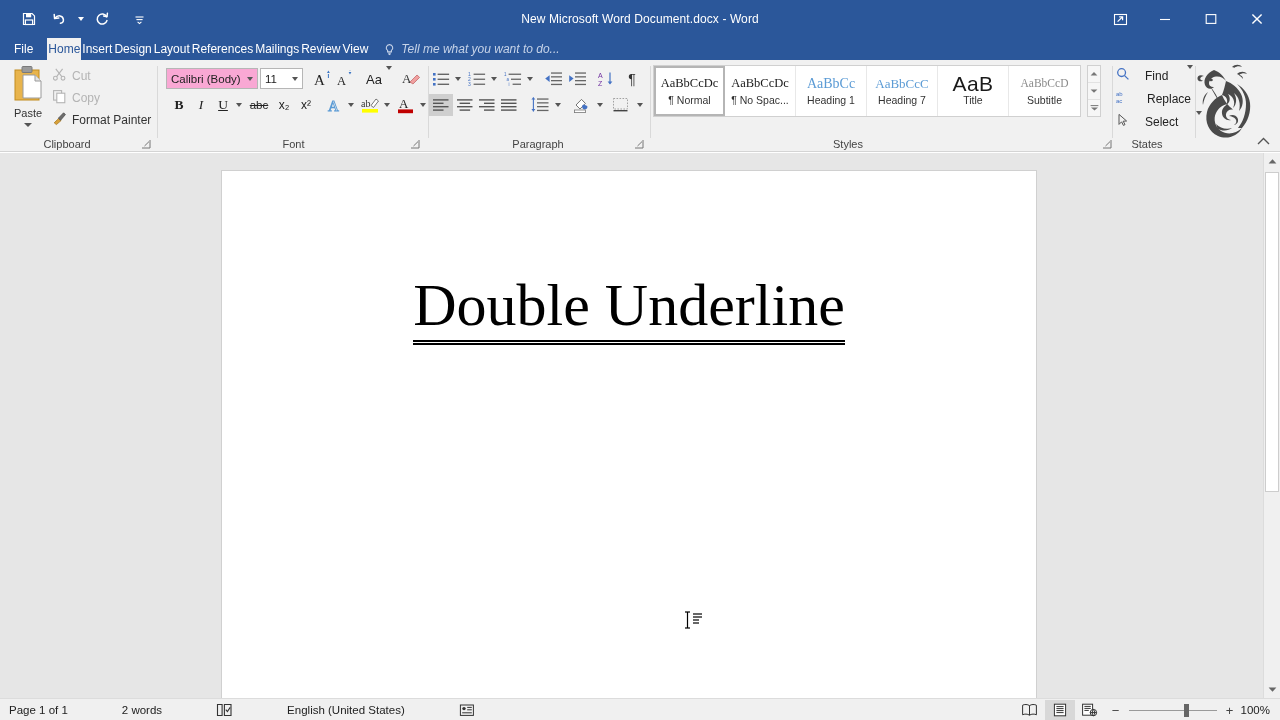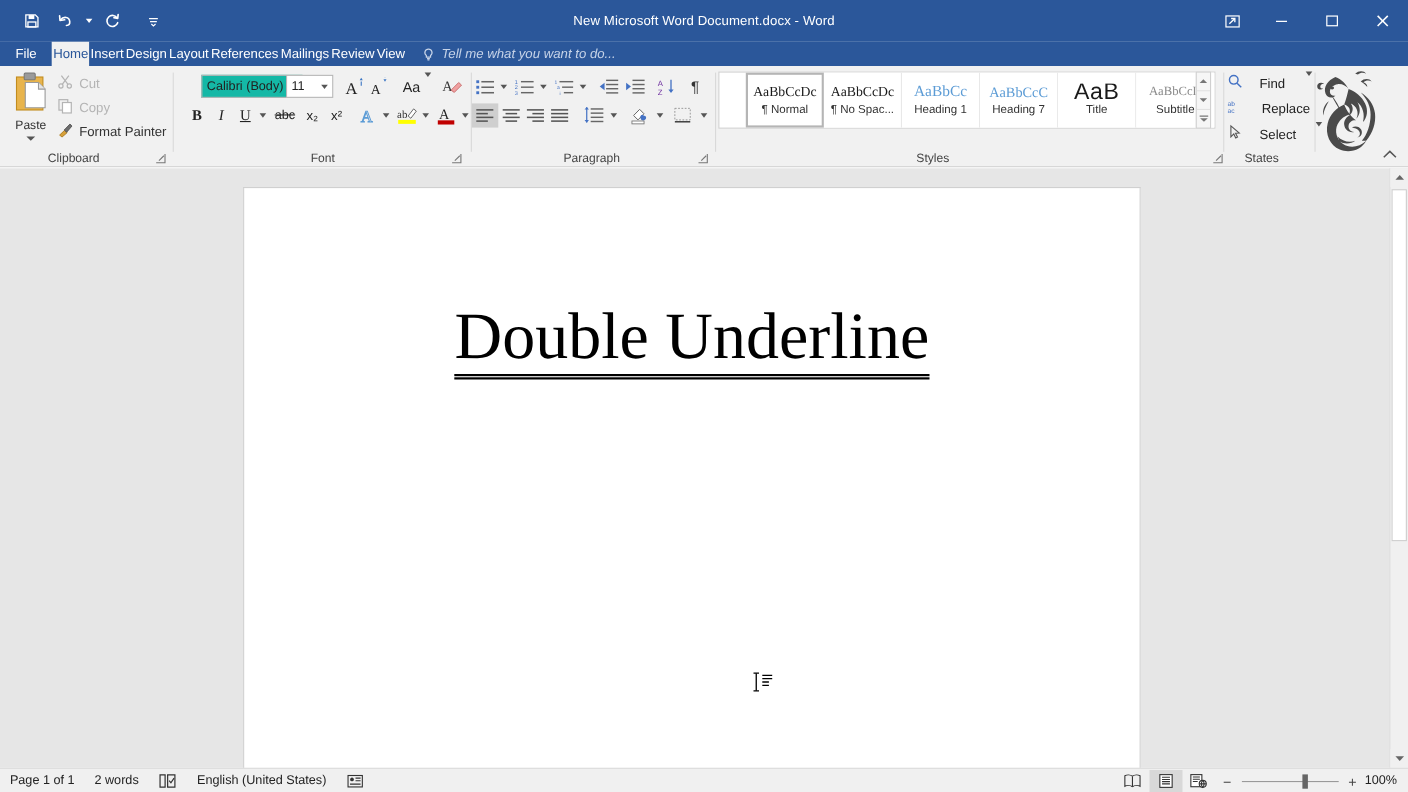--- a/index.html
+++ b/index.html
@@ -115,23 +115,23 @@
     border-top: 4px solid #555;
   }
   .cb-item {
     position: absolute; left: 52px; display: flex; align-items: center;
     gap: 5px; font-size: 12px; color: #b4b4b4; height: 20px;
   }
   .cb-item.enabled { color: #333; }
 
   
   .fontname {
-    position: absolute; left: 17px; top: 8px;
+    position: absolute; left: 0px; top: 8px;
     width: 92px; height: 21px;
-    border: 1px solid #b6b6b6; background: #14b8a6;
+    border: 1px solid #b6b6b6; background: #f9a8d4;
     display: flex; align-items: center;
     font-size: 11.5px; color: #222; padding-left: 4px;
   }
   .combo-caret {
     margin-left: auto; width: 14px; height: 19px;
     display: flex; align-items: center; justify-content: center;
   }
   .fontsize {
     position: absolute; left: 94px; top: 8px;
     width: 43px; height: 21px;
@@ -143,21 +143,21 @@
     position: absolute;
     display: flex; align-items: center; justify-content: center;
     height: 22px;
   }
   .ic-lbl { font-size: 13px; color: #222; }
 
   
   .styles-box {
     position: absolute; left: 0; top: 5px;
     height: 52px; display: flex; align-items: stretch;
-    background: #fff; border: 1px solid #d0d0d0; padding-left: 24px;
+    background: #fff; border: 1px solid #d0d0d0;
   }
   .style-item {
     width: 71px; height: 50px;
     display: flex; flex-direction: column;
     align-items: center; justify-content: center;
     border-right: 1px solid #e8e8e8;
     background: #fff;
   }
   .style-item:last-child { border-right: none; }
   .style-item.selected { border: 2px solid #b5b5b5; }
@@ -255,21 +255,21 @@
     position: absolute; left: 1px; top: 19px;
     width: 14px; height: 320px;
     background: #ffffff; border: 1px solid #cdcdcd;
   }
 
   
   .statusbar {
     position: absolute; bottom: 0; left: 0;
     width: 1280px; height: 22px;
     background: #f0f0f0; border-top: 1px solid #dcdcdc;
-    display: flex; align-items: center;
+    display: flex; align-items: center; gap: 36px;
   }
   .sb-item {
     display: flex; align-items: center; gap: 5px;
     font-size: 11.5px; color: #222;
     padding: 0 9px; height: 20px;
   }
   .sb-right {
     position: absolute; right: 0; top: 0; height: 22px;
     display: flex; align-items: center; gap: 0;
   }

